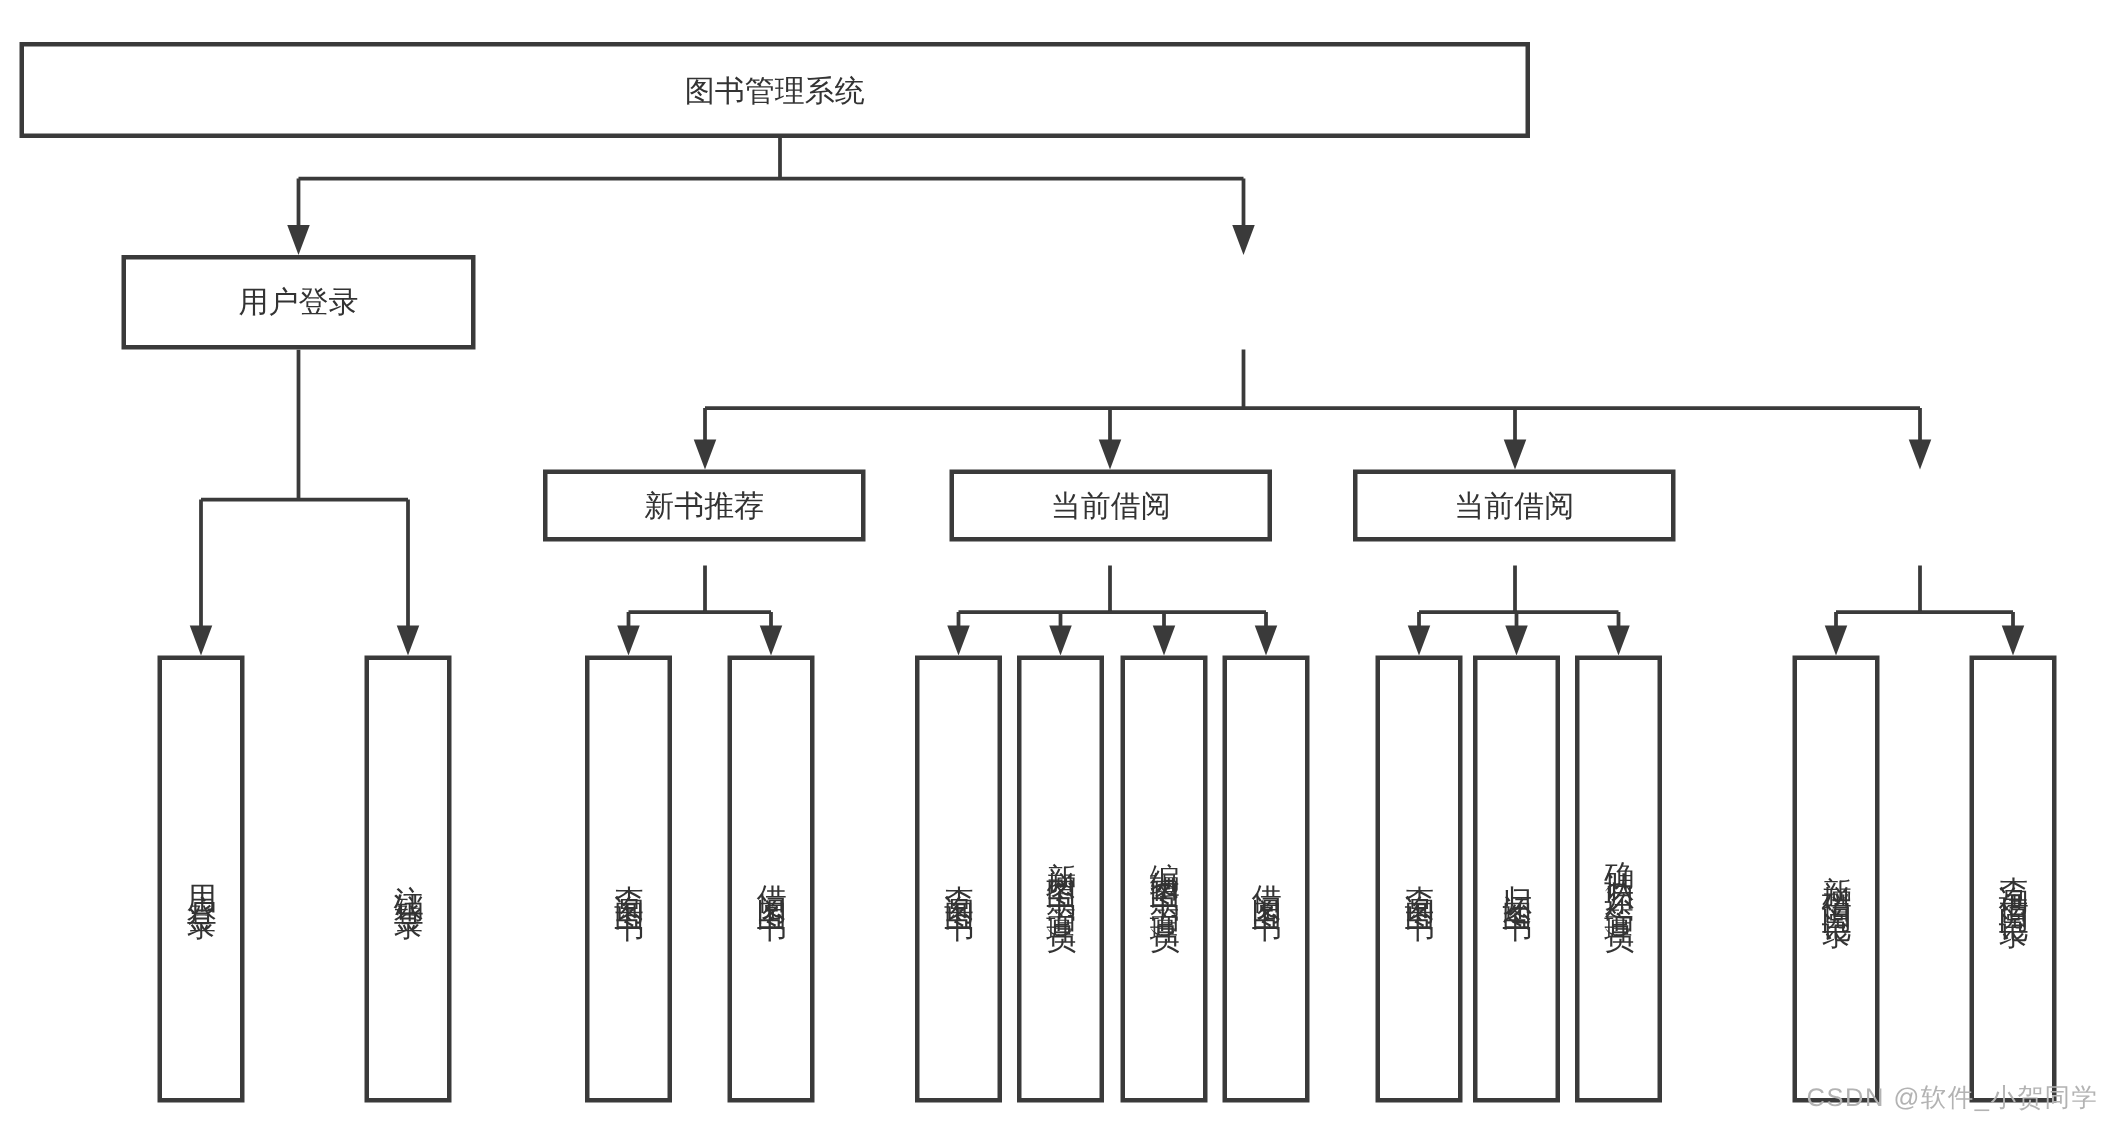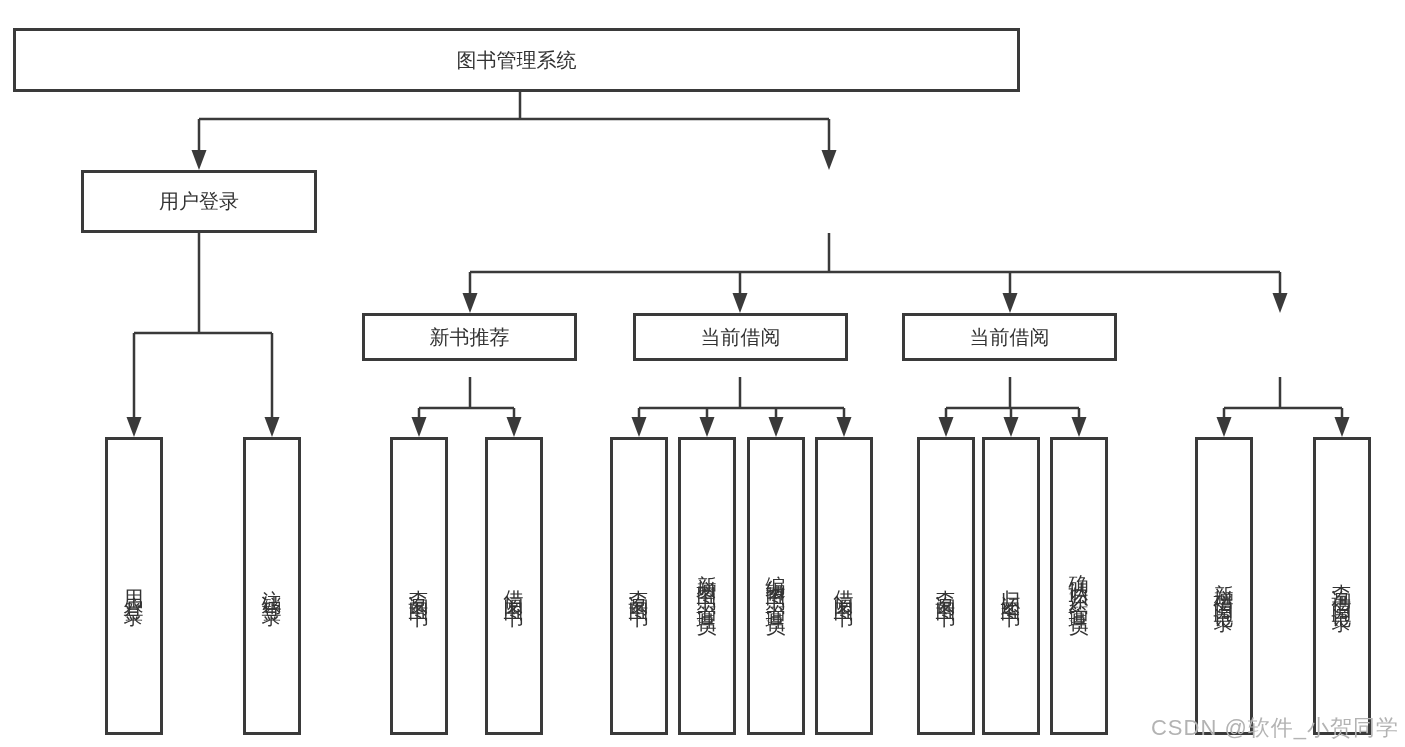--- a/index.html
+++ b/index.html
@@ -55,21 +55,21 @@
     writing-mode: vertical-rl;
     text-orientation: mixed;
     letter-spacing: 6px;
     line-height: 1;
     white-space: nowrap;
   }
   .watermark {
     position: absolute;
     right: 6px;
     bottom: 4px;
-    font-size: 22px;
+    font-size: 17px;
     color: #b3b3b3;
     letter-spacing: 1px;
     z-index: 3;
     pointer-events: none;
   }
 </style>
 </head>
 <body>
 
 <div id="stage">

